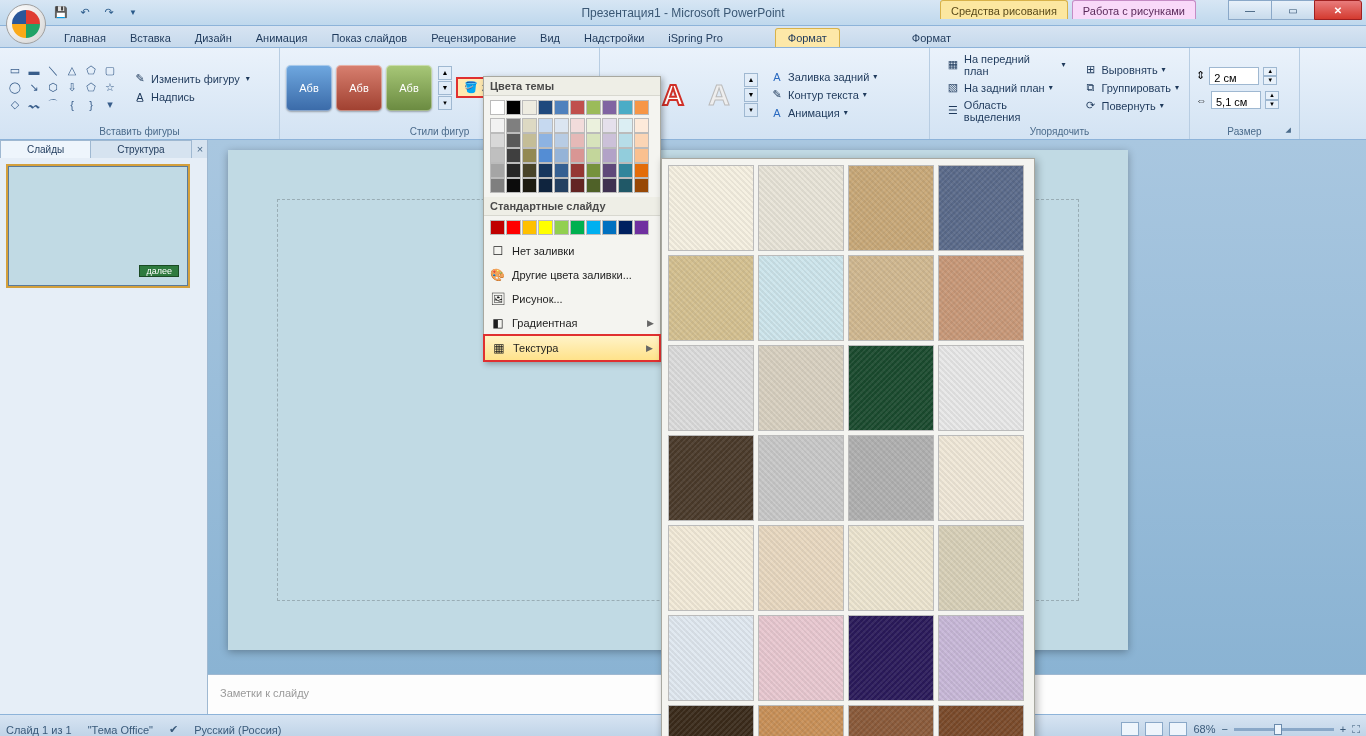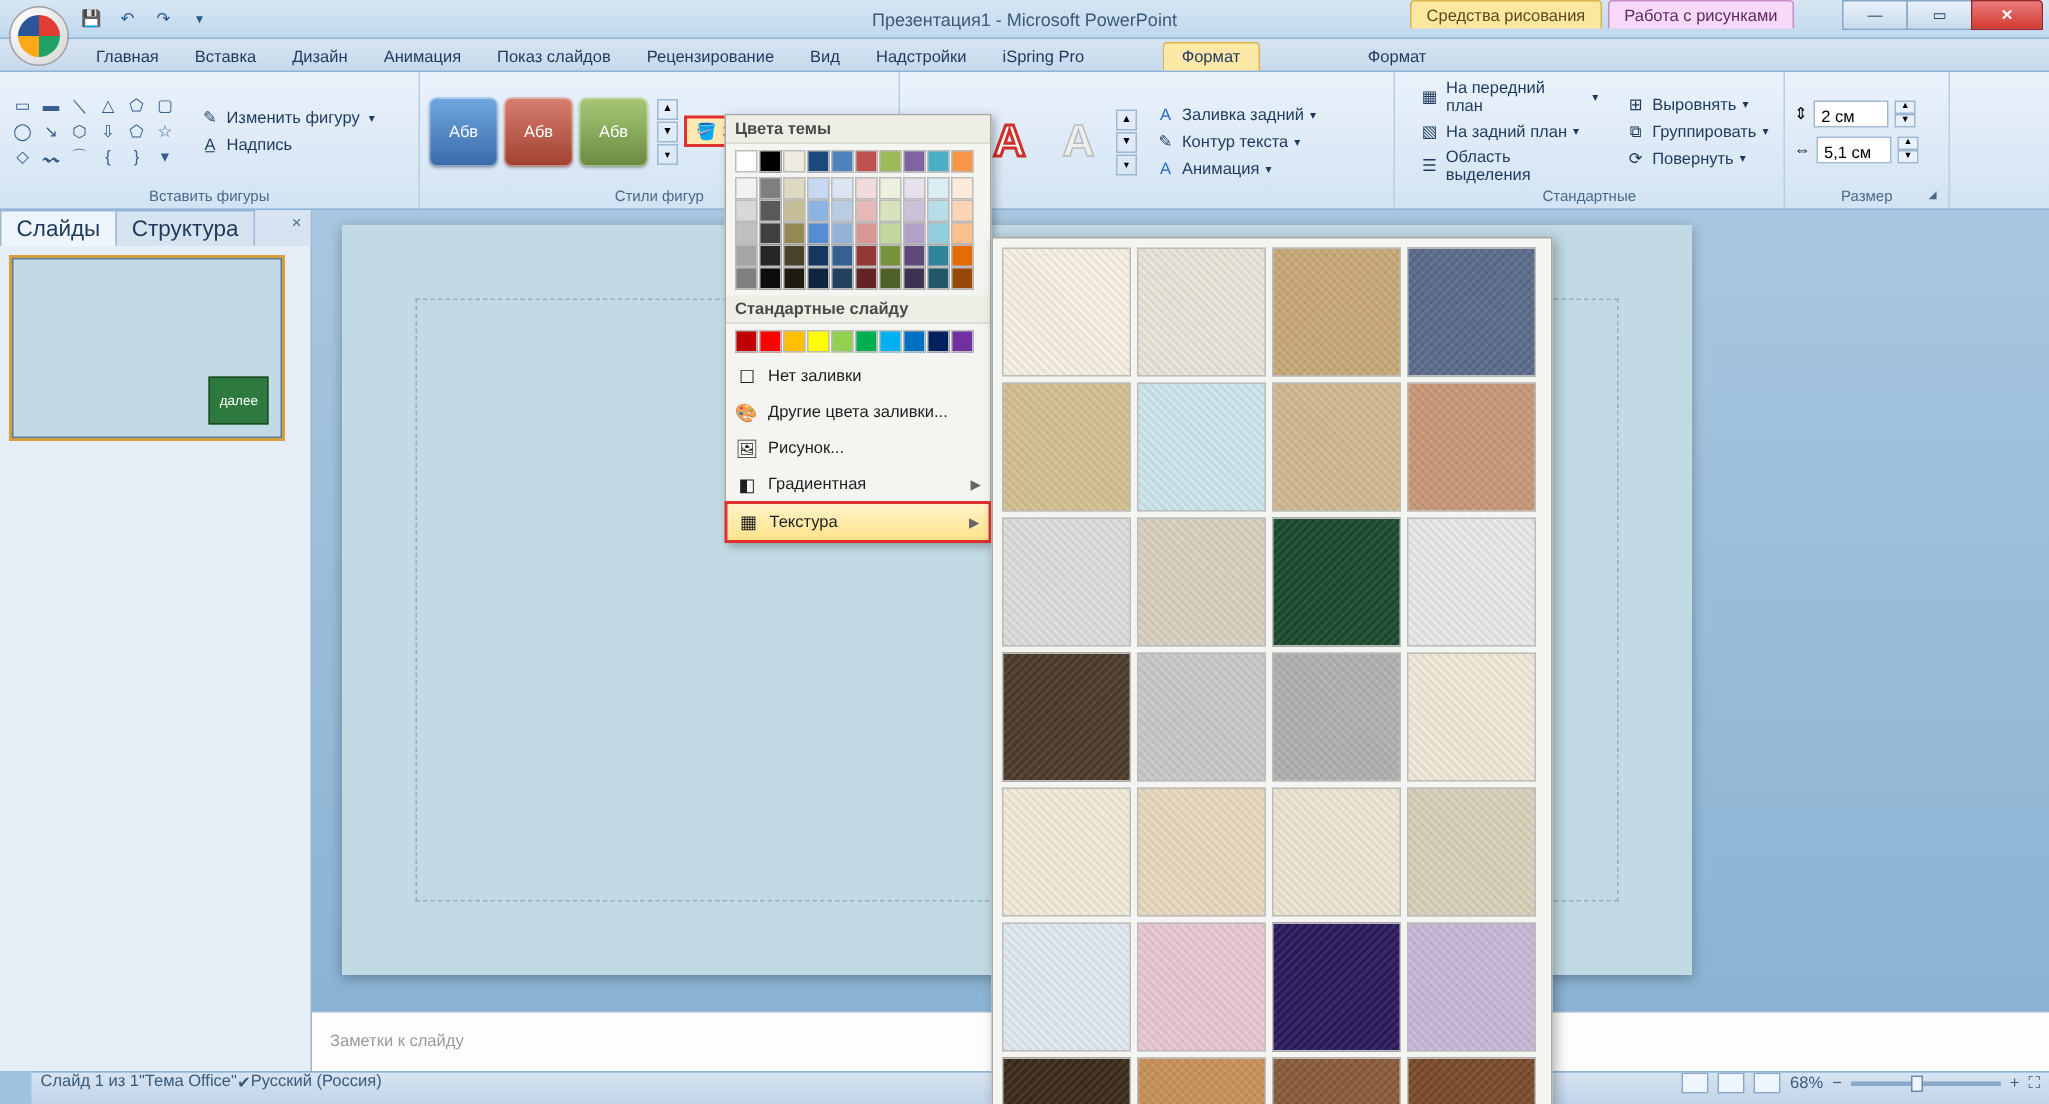--- a/index.html
+++ b/index.html
@@ -42,27 +42,27 @@
 .fill-btn{display:flex;align-items:center;gap:4px;padding:2px 6px;border:2px solid #e03030;background:#ffe9b0;color:#1e395b;}
 .wa-thumb{width:42px;height:42px;display:flex;align-items:center;justify-content:center;font-size:30px;font-weight:bold;}
 .size-row{display:flex;align-items:center;gap:4px;}
 .size-input{width:50px;height:18px;border:1px solid #9fb8d1;background:#fff;display:flex;align-items:flex-end;padding:0 4px;font-size:11px;}
 .spinner{display:flex;flex-direction:column;}
 .spinner div{width:14px;height:9px;border:1px solid #9fb8d1;background:#e8f1fa;font-size:6px;display:flex;align-items:center;justify-content:center;}
 
 
 .leftpanel{ position:absolute; left:0; top:140px; width:208px; bottom:22px; background:#e6eef7; border-right:1px solid #9fb8d1;}
 .panel-tabs{display:flex;background:#d6e3f0;}
-.ptab{padding:3px 10px;border:1px solid #9fb8d1;background:#eef5fc;border-bottom:none;margin-right:-1px;font-size:15px;color:#1e395b;}
+.ptab{padding:3px 26px;border:1px solid #9fb8d1;background:#eef5fc;border-bottom:none;margin-right:-1px;font-size:10px;color:#1e395b;}
 .ptab.inactive{background:#d6e3f0;}
 .ptab-close{margin-left:auto;padding:3px 6px;color:#4a6a8a;cursor:pointer;}
 .thumb-area{padding:8px;}
 .slide-thumb{width:180px;height:120px;background:#c1dae4;border:1px solid #5a7a9a;position:relative;box-shadow:0 0 0 2px #d4a03c;}
 .thumb-num{position:absolute;left:-14px;top:0;font-size:11px;color:#3a5a7a;}
-.thumb-btn{position:absolute;right:8px;bottom:8px;background:#2e7a3e;color:#fff;border:1px solid #1a4a24;padding:10px 6px;font-size:9px;}
+.thumb-btn{position:absolute;right:8px;bottom:8px;background:#2e7a3e;color:#fff;border:1px solid #1a4a24;padding:0 6px;font-size:9px;}
 
 
 .slidearea{position:absolute;left:208px;right:0;top:140px;bottom:62px;background:linear-gradient(to bottom,#a9c7e0,#8ab3d3);}
 .slide{position:absolute;left:20px;top:10px;width:900px;height:500px;background:#c1dae4;box-shadow:0 2px 8px rgba(0,0,0,.3);outline:1px dashed rgba(0,0,0,.2);outline-offset:-50px;}
 .sel-shape{position:absolute;right:260px;bottom:80px;width:56px;height:26px;background:#2e7a3e;border:1px solid #fff;color:#fff;display:flex;align-items:center;justify-content:center;font-size:12px;}
 .sel-handle{position:absolute;width:6px;height:6px;background:#fff;border:1px solid #3a7a3a;border-radius:50%;}
 
 
 .dropdown{position:absolute;left:483px;top:76px;width:178px;background:#f4f4f0;border:1px solid #a8a8a0;box-shadow:2px 2px 6px rgba(0,0,0,.3);z-index:50;}
 .dd-section-title{background:#eeeee6;padding:3px 6px;font-weight:bold;color:#4a4a4a;font-size:11px;border-bottom:1px solid #d8d8d0;}
@@ -73,21 +73,21 @@
 .dd-item .arrow{margin-left:auto;color:#666;font-size:9px;}
 .dd-ico{width:16px;height:16px;display:flex;align-items:center;justify-content:center;font-size:12px;}
 
 
 .texture-fly{position:absolute;left:661px;top:158px;width:374px;background:#f4f4f0;border:1px solid #a8a8a0;box-shadow:2px 2px 8px rgba(0,0,0,.3);z-index:51;padding:6px;}
 .tex-grid{display:grid;grid-template-columns:repeat(4,86px);grid-auto-rows:86px;gap:4px;}
 .tex-cell{border:1px solid #bbb;}
 
 
 .notes{position:absolute;left:208px;right:0;bottom:22px;height:40px;background:#fdfdfd;border-top:1px solid #9fb8d1;padding:10px 12px;color:#9a9a9a;font-size:13px;}
-.statusbar{position:absolute;left:0;right:0;bottom:0;height:22px;background:linear-gradient(to bottom,#d7e4f2,#c0d4e8);border-top:1px solid #8db3d9;display:flex;align-items:flex-start;padding:0 6px;gap:0;color:#3a5a7a;font-size:11px;margin-left:21px;}
+.statusbar{position:absolute;left:0;right:0;bottom:0;height:22px;background:linear-gradient(to bottom,#d7e4f2,#c0d4e8);border-top:1px solid #8db3d9;display:flex;align-items:flex-end;padding:0 6px;gap:16px;color:#3a5a7a;font-size:11px;}
 .status-right{margin-left:auto;display:flex;align-items:center;gap:6px;}
 .viewbtn{width:18px;height:14px;border:1px solid #8aa8c8;background:#eef5fc;}
 .zoom-track{width:100px;height:3px;background:#8aa8c8;position:relative;}
 .zoom-thumb{position:absolute;left:40%;top:-4px;width:8px;height:11px;background:#eef5fc;border:1px solid #6a8aac;}
 </style>
 </head>
 <body>
 
 <div class="titlebar">
   <div class="office-btn">
@@ -249,21 +249,21 @@
             <span>Группировать</span>
             <span style="font-size:8px;">▾</span>
           </div>
         <div class="smallbtn">
             <span class="ico">⟳</span>
             <span>Повернуть</span>
             <span style="font-size:8px;">▾</span>
           </div>
       </div>
     </div>
-    <div class="group-label">Стандартные</div>
+    <div class="group-label">Упорядочить</div>
   </div>
 
   <div class="group" style="width:110px;">
     <div class="group-body" style="flex-direction:column;align-items:flex-start;justify-content:center;gap:6px;">
       <div class="size-row">
         <span>⇕</span>
         <div class="size-input">
             <span>2 см</span>
           </div>
         <div class="spinner">

